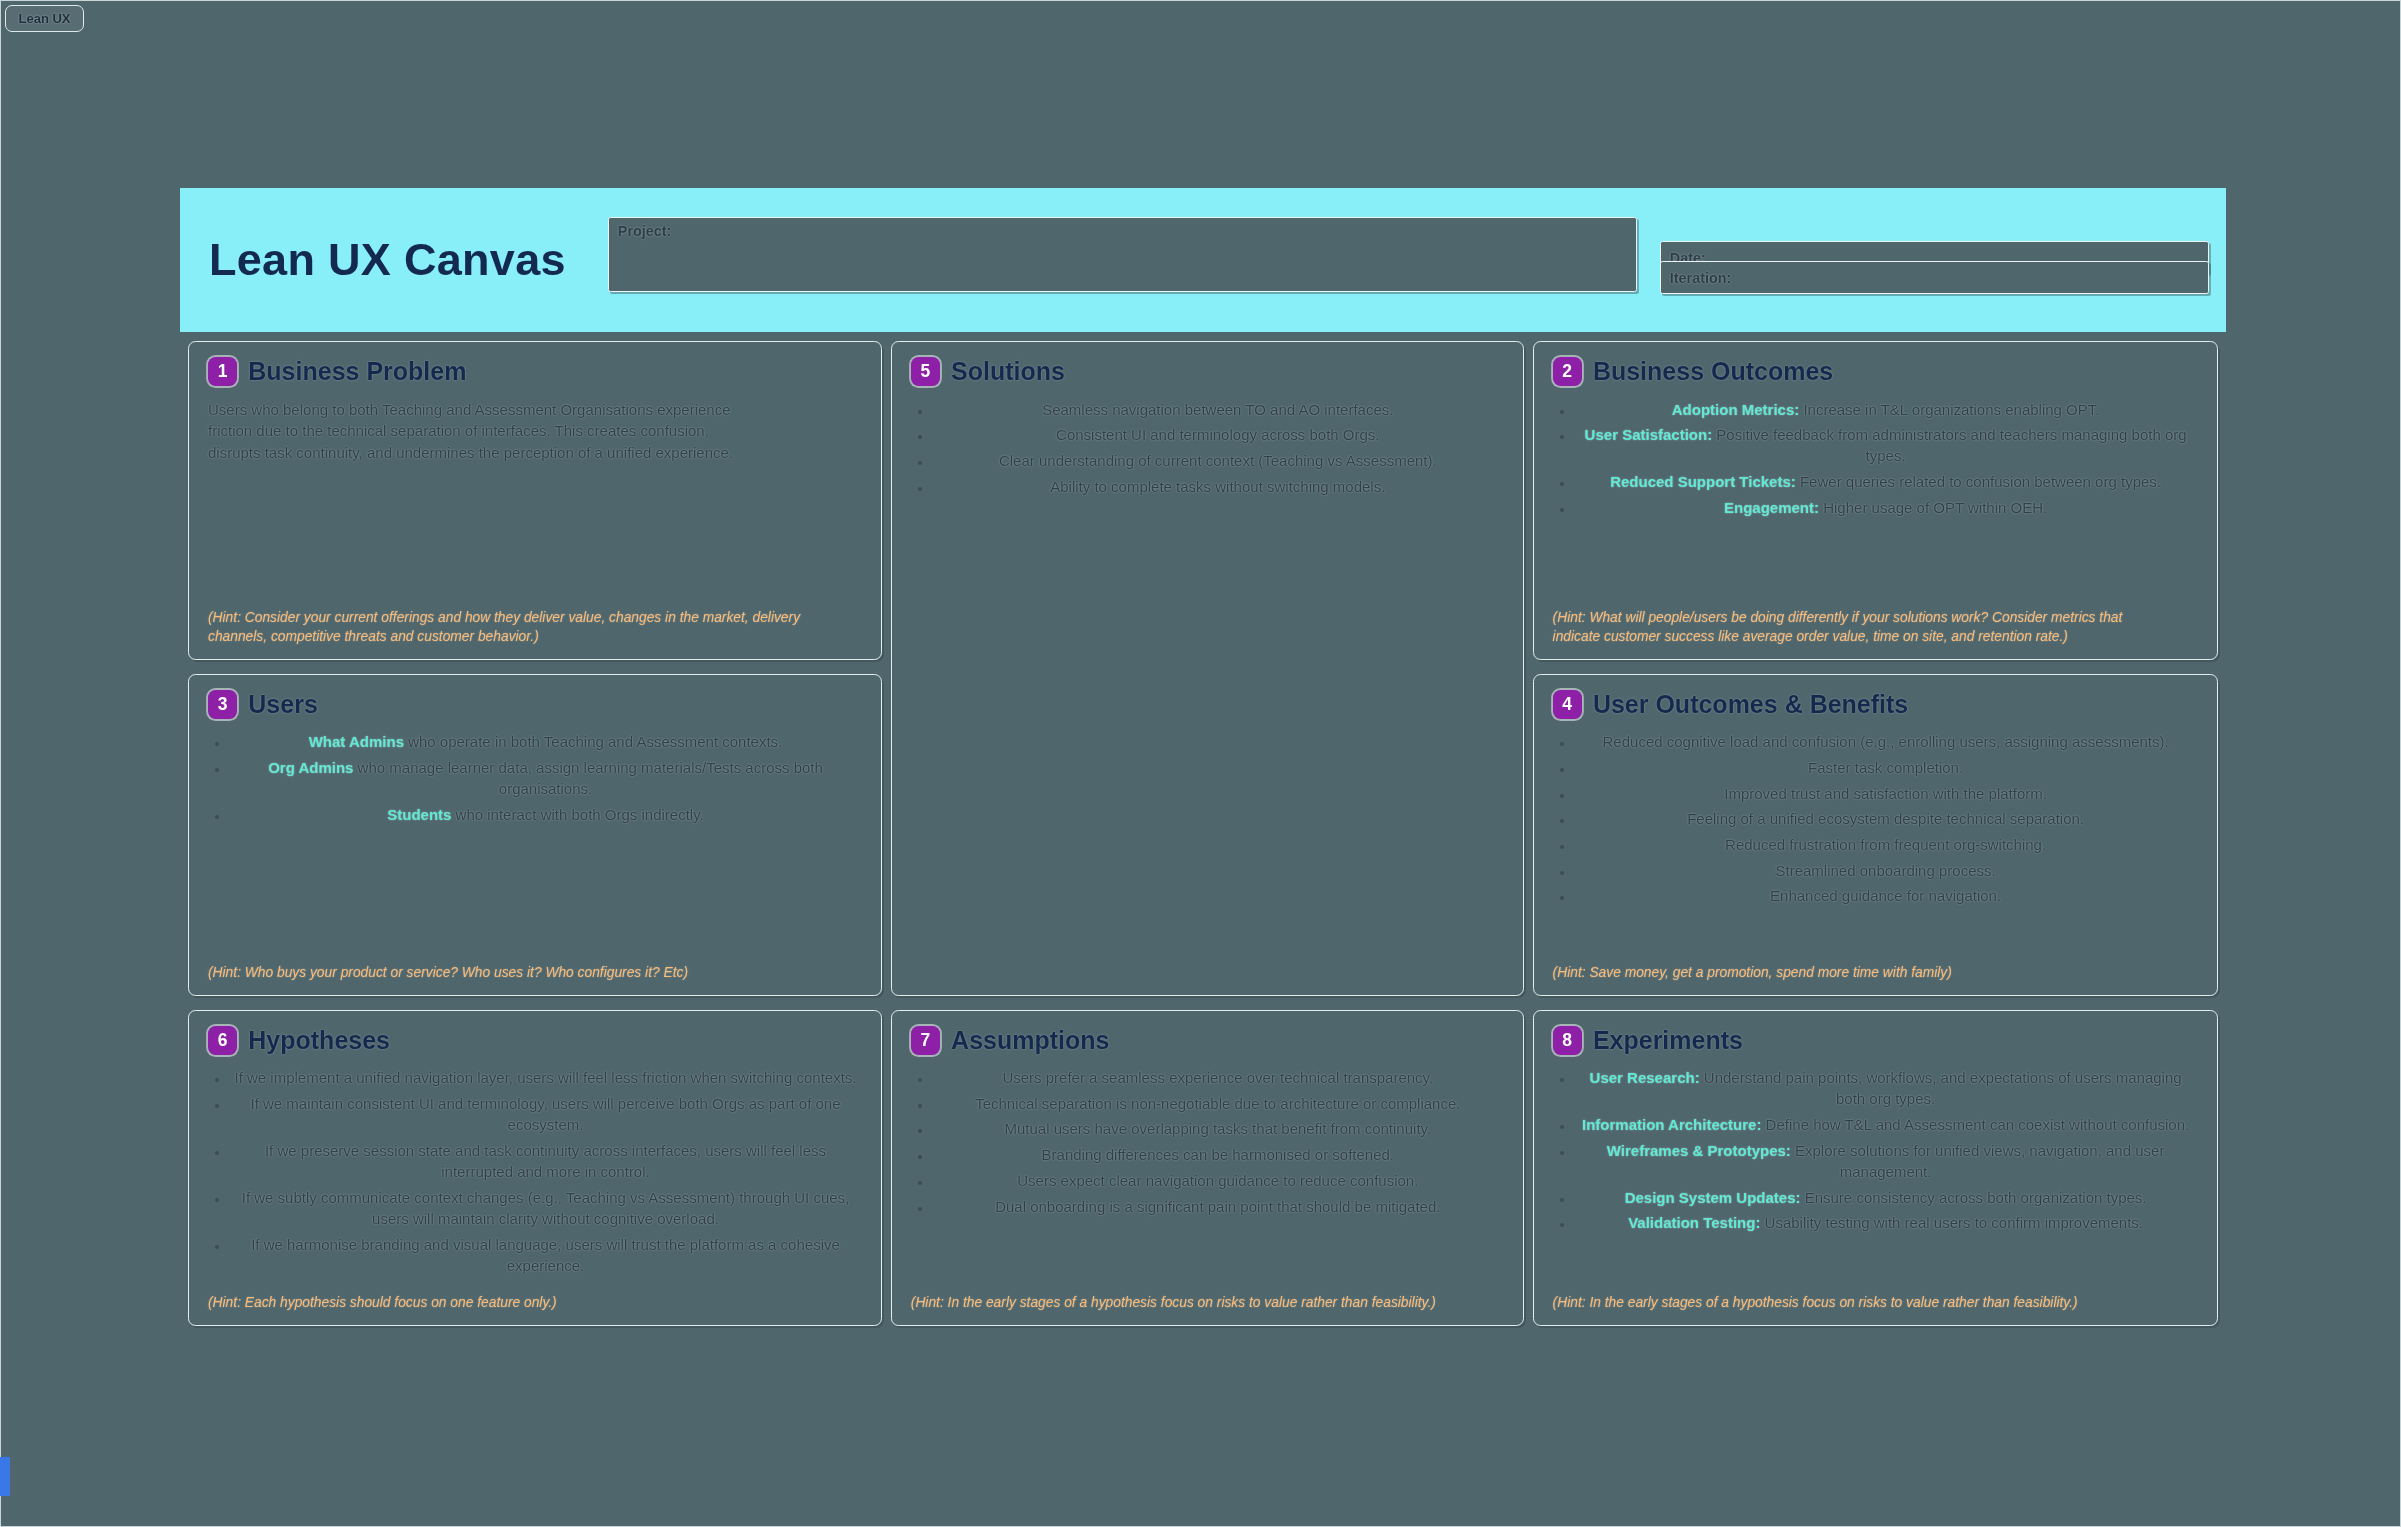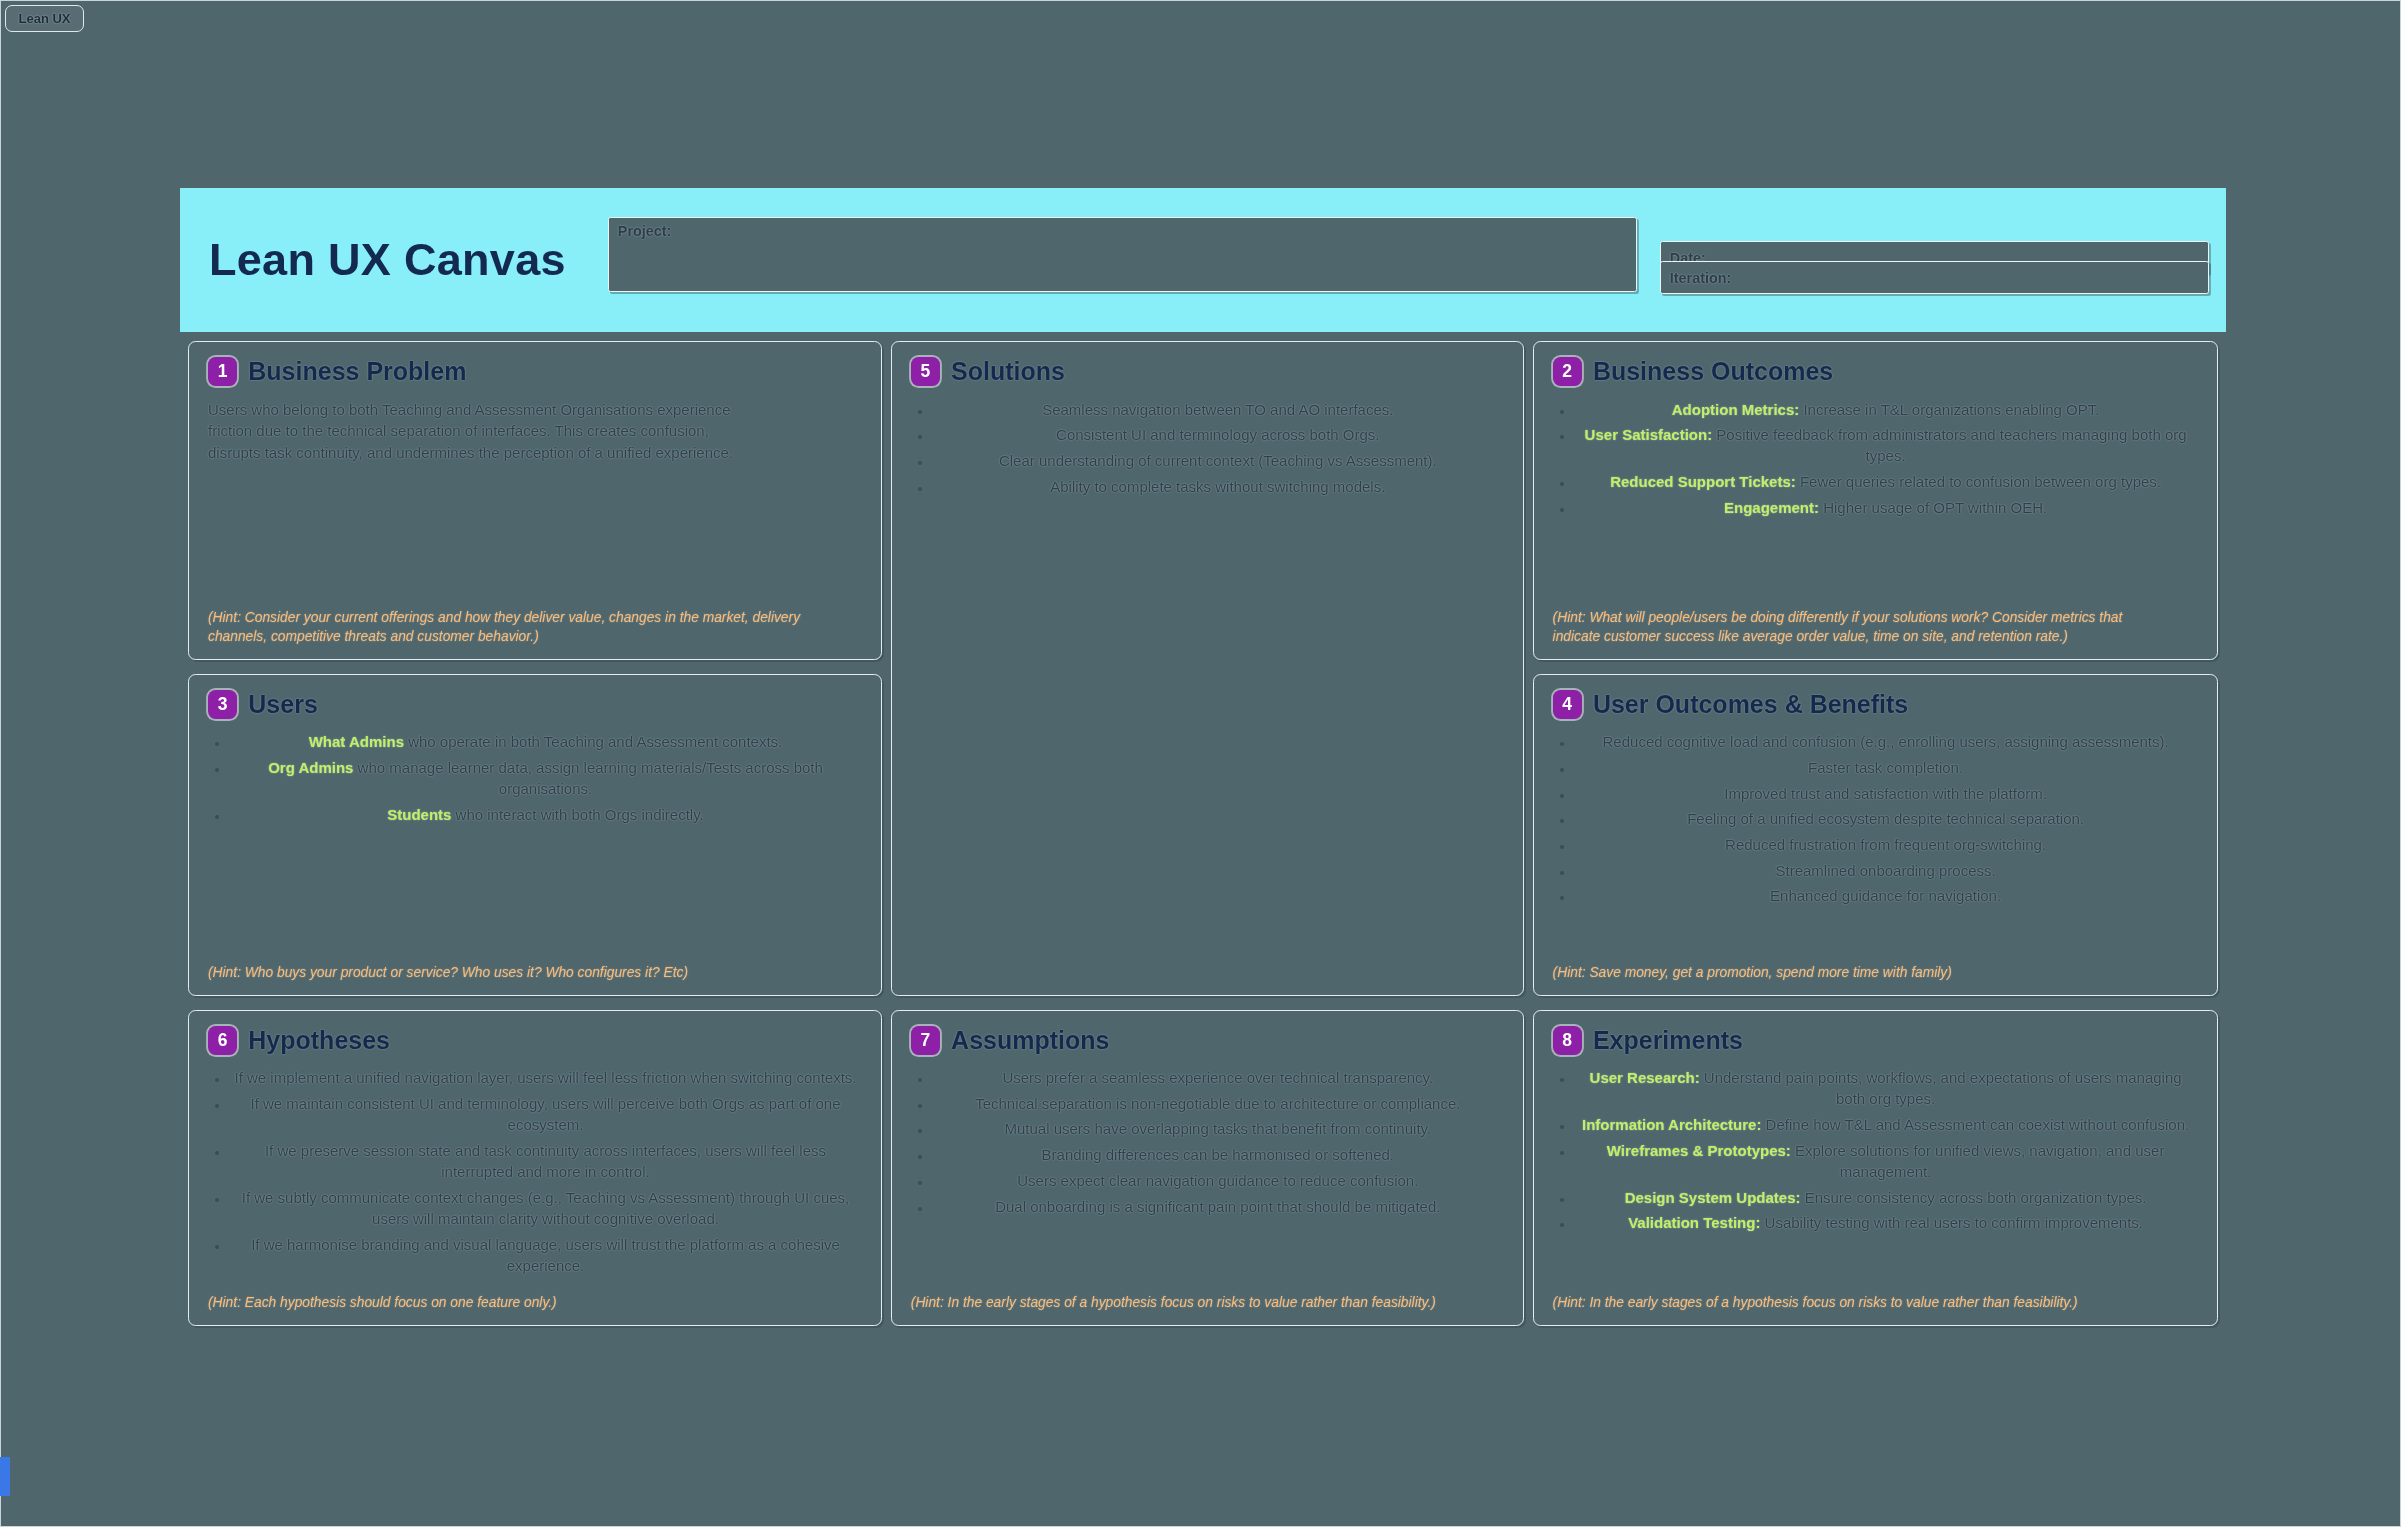--- a/index.html
+++ b/index.html
@@ -103,21 +103,21 @@
     text-shadow:0 0 1.9px rgba(255,255,255,0.45);
   }
   ul.bullets {
     margin:0; padding-left:21px;
     font-size:15px; line-height:1.42; color:#2f3f4b;
     text-shadow:0 0 1.9px rgba(255,255,255,0.45);
     text-align:center;
   }
   ul.bullets li { margin-bottom:4.4px; }
   ul.bullets li::marker { color:#3c4c58; font-size:12px; }
-  ul.bullets strong { color:#bef264; }
+  ul.bullets strong { color:#5eead4; }
   .hint {
     margin-top:auto; padding-top:8.8px;
     font-style:italic; font-size:13.8px; line-height:1.4; color:#fdba74;
     max-width:94%;
     text-shadow:0 0 1.9px rgba(255,255,255,0.35);
   }
   .corner-marker {
     position:absolute; left:0; top:1457px; width:10px; height:39px;
     background:#3b78e7;
   }

